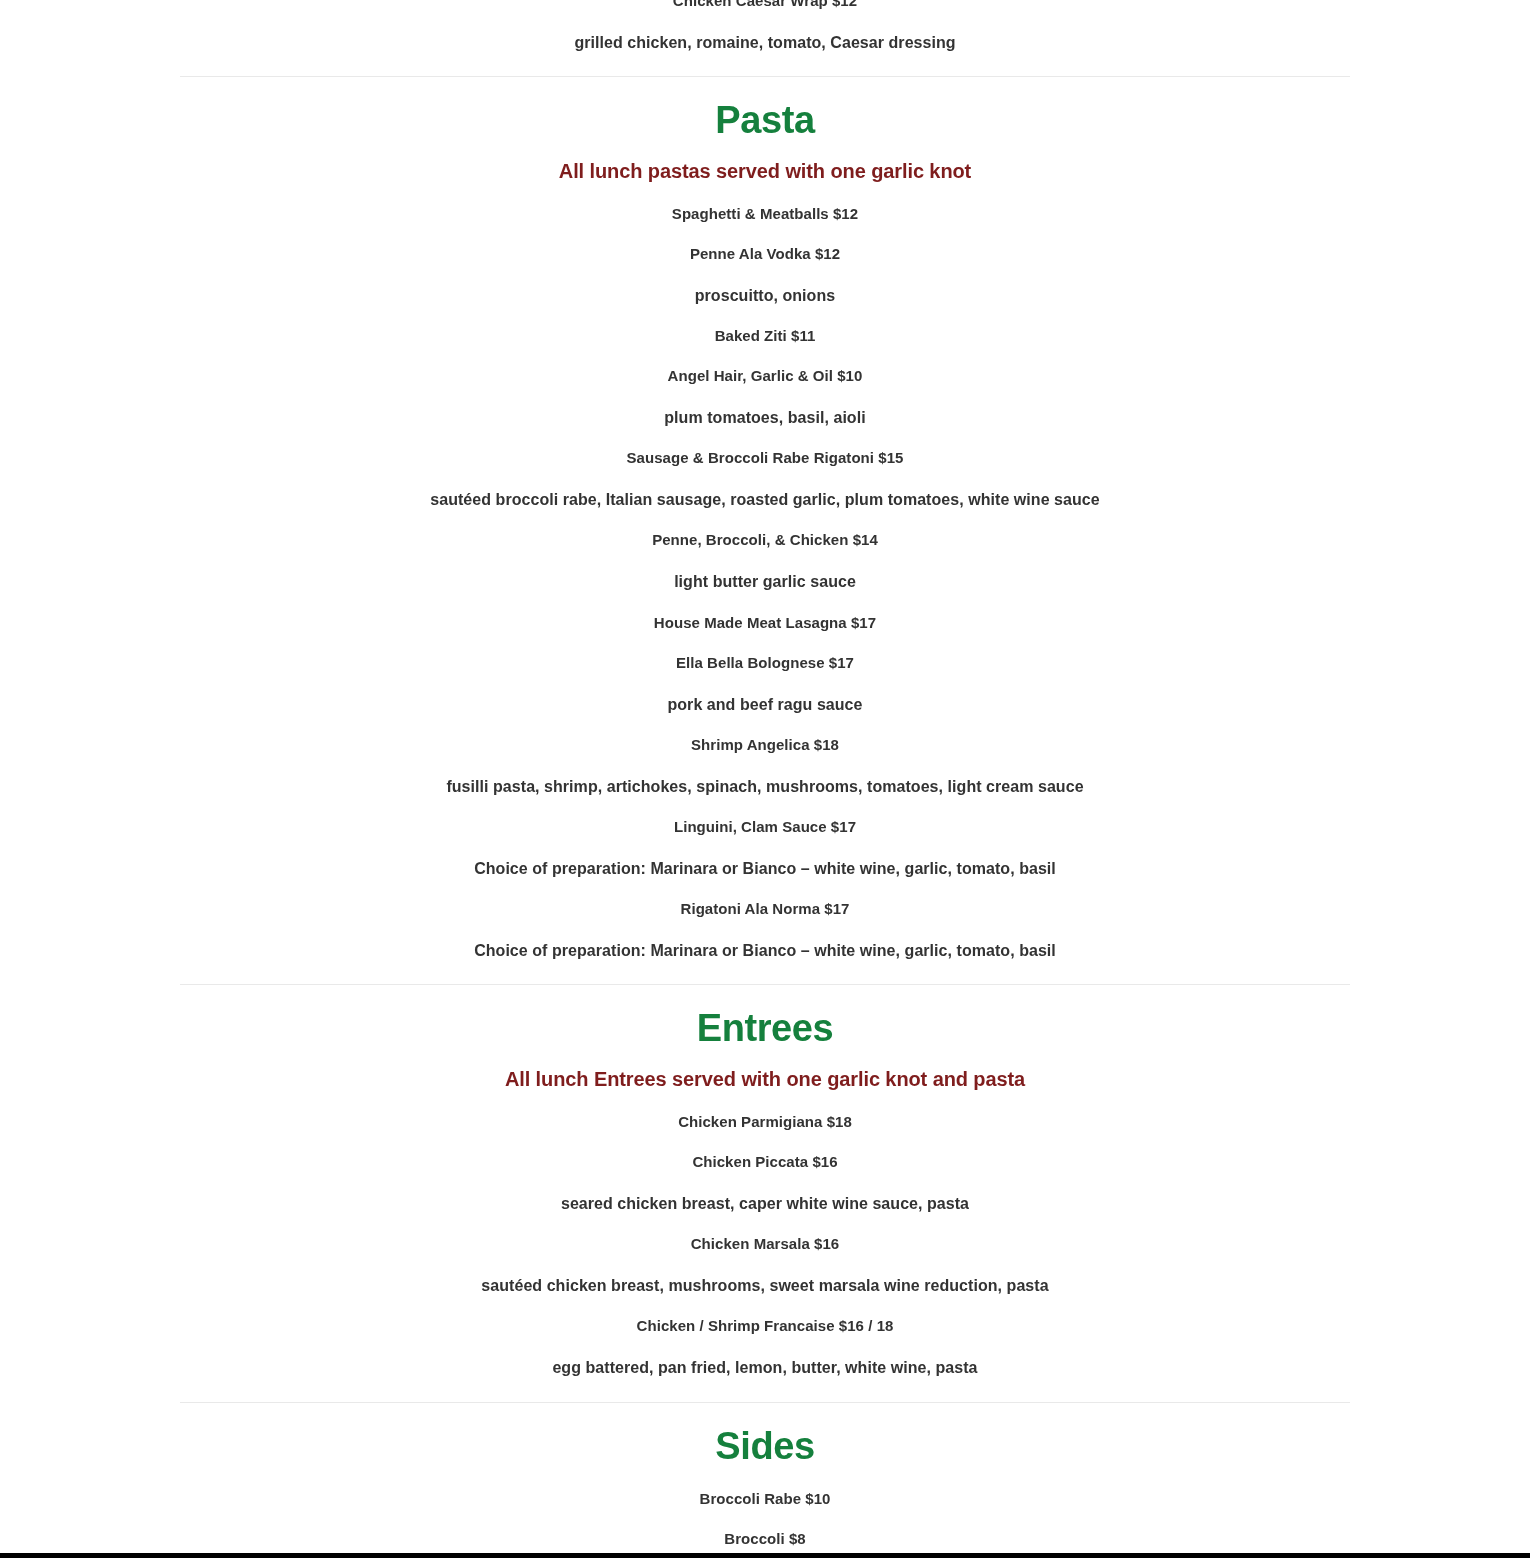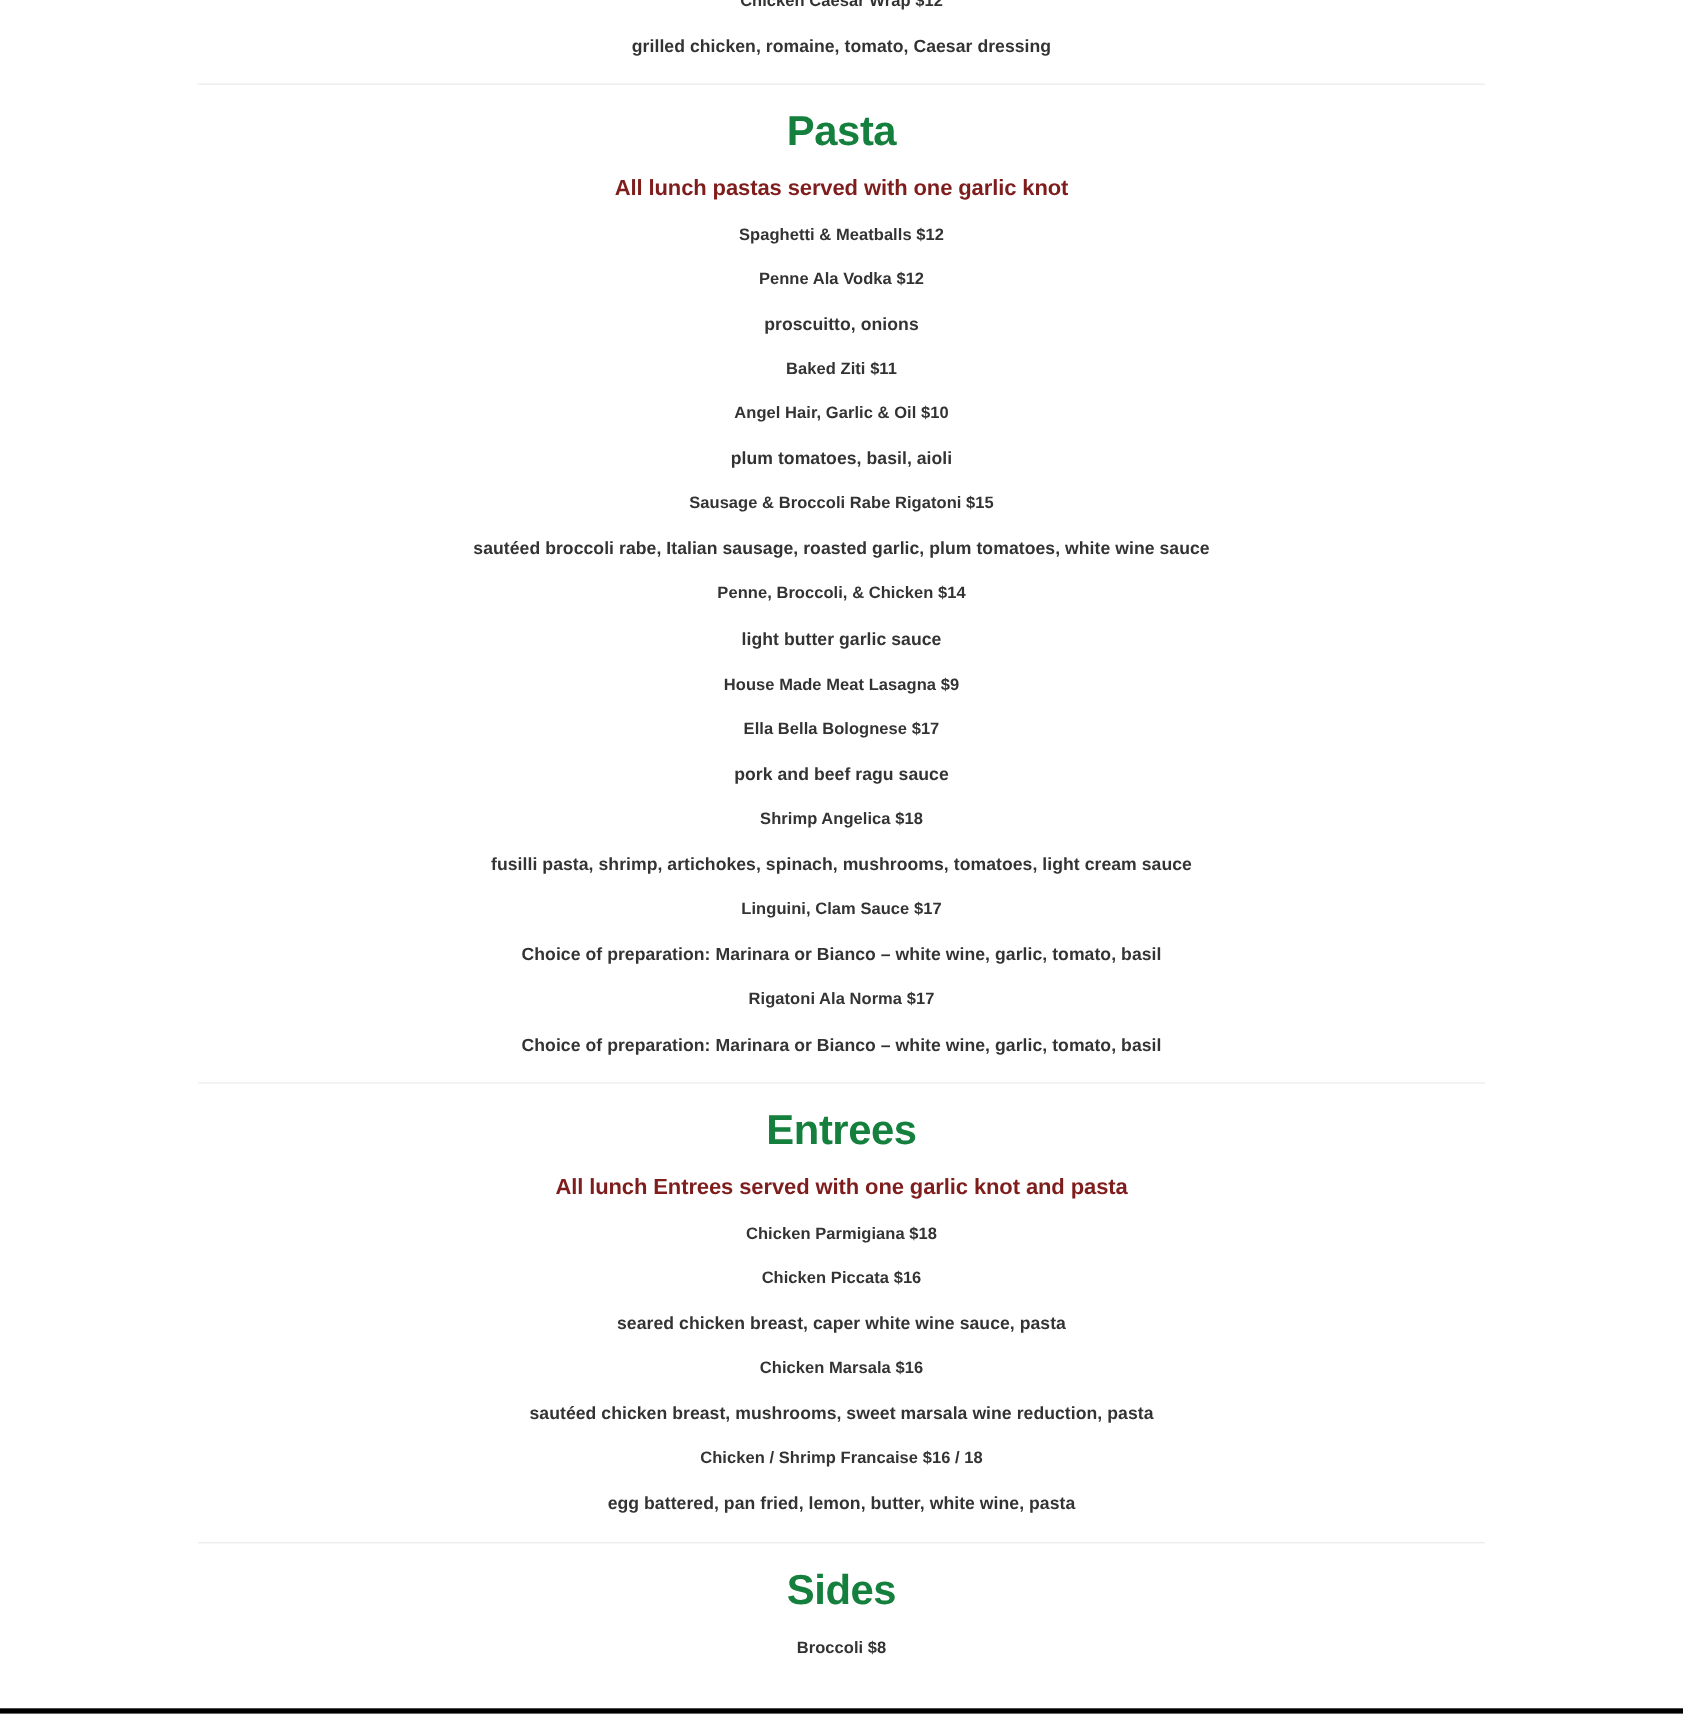--- a/index.html
+++ b/index.html
@@ -126,21 +126,21 @@
           <div class="menu-item-name">Spaghetti &amp; Meatballs $12</div>
           <div class="menu-item-name">Penne Ala Vodka $12</div>
           <div class="menu-item-desc">proscuitto, onions</div>
           <div class="menu-item-name">Baked Ziti $11</div>
           <div class="menu-item-name">Angel Hair, Garlic &amp; Oil $10</div>
           <div class="menu-item-desc">plum tomatoes, basil, aioli</div>
           <div class="menu-item-name">Sausage &amp; Broccoli Rabe Rigatoni $15</div>
           <div class="menu-item-desc">sautéed broccoli rabe, Italian sausage, roasted garlic, plum tomatoes, white wine sauce</div>
           <div class="menu-item-name">Penne, Broccoli, &amp; Chicken $14</div>
           <div class="menu-item-desc">light butter garlic sauce</div>
-          <div class="menu-item-name">House Made Meat Lasagna $9</div>
+          <div class="menu-item-name">House Made Meat Lasagna $17</div>
           <div class="menu-item-name">Ella Bella Bolognese $17</div>
           <div class="menu-item-desc">pork and beef ragu sauce</div>
           <div class="menu-item-name">Shrimp Angelica $18</div>
           <div class="menu-item-desc">fusilli pasta, shrimp, artichokes, spinach, mushrooms, tomatoes, light cream sauce</div>
           <div class="menu-item-name">Linguini, Clam Sauce $17</div>
           <div class="menu-item-desc">Choice of preparation: Marinara or Bianco – white wine, garlic, tomato, basil</div>
           <div class="menu-item-name">Rigatoni Ala Norma $17</div>
           <div class="menu-item-desc">Choice of preparation: Marinara or Bianco – white wine, garlic, tomato, basil</div>
           <div class="section-pad-bottom-lg"></div>
         </div>
@@ -153,20 +153,21 @@
           <div class="menu-item-desc">seared chicken breast, caper white wine sauce, pasta</div>
           <div class="menu-item-name">Chicken Marsala $16</div>
           <div class="menu-item-desc">sautéed chicken breast, mushrooms, sweet marsala wine reduction, pasta</div>
           <div class="menu-item-name">Chicken / Shrimp Francaise $16 / 18</div>
           <div class="menu-item-desc">egg battered, pan fried, lemon, butter, white wine, pasta</div>
           <div class="section-pad-bottom-lg"></div>
         </div>
         <div class="menu-section">
           <div class="section-divider"></div>
           <div class="section-heading">Sides</div>
+          <div class="menu-item-name">Broccoli Rabe $10</div>
           <div class="menu-item-name">Broccoli $8</div>
         </div>
       </div>
 
   </div>
 </div>
 
 <div class="page-bottom-rule"></div>
 
 </body></html>

